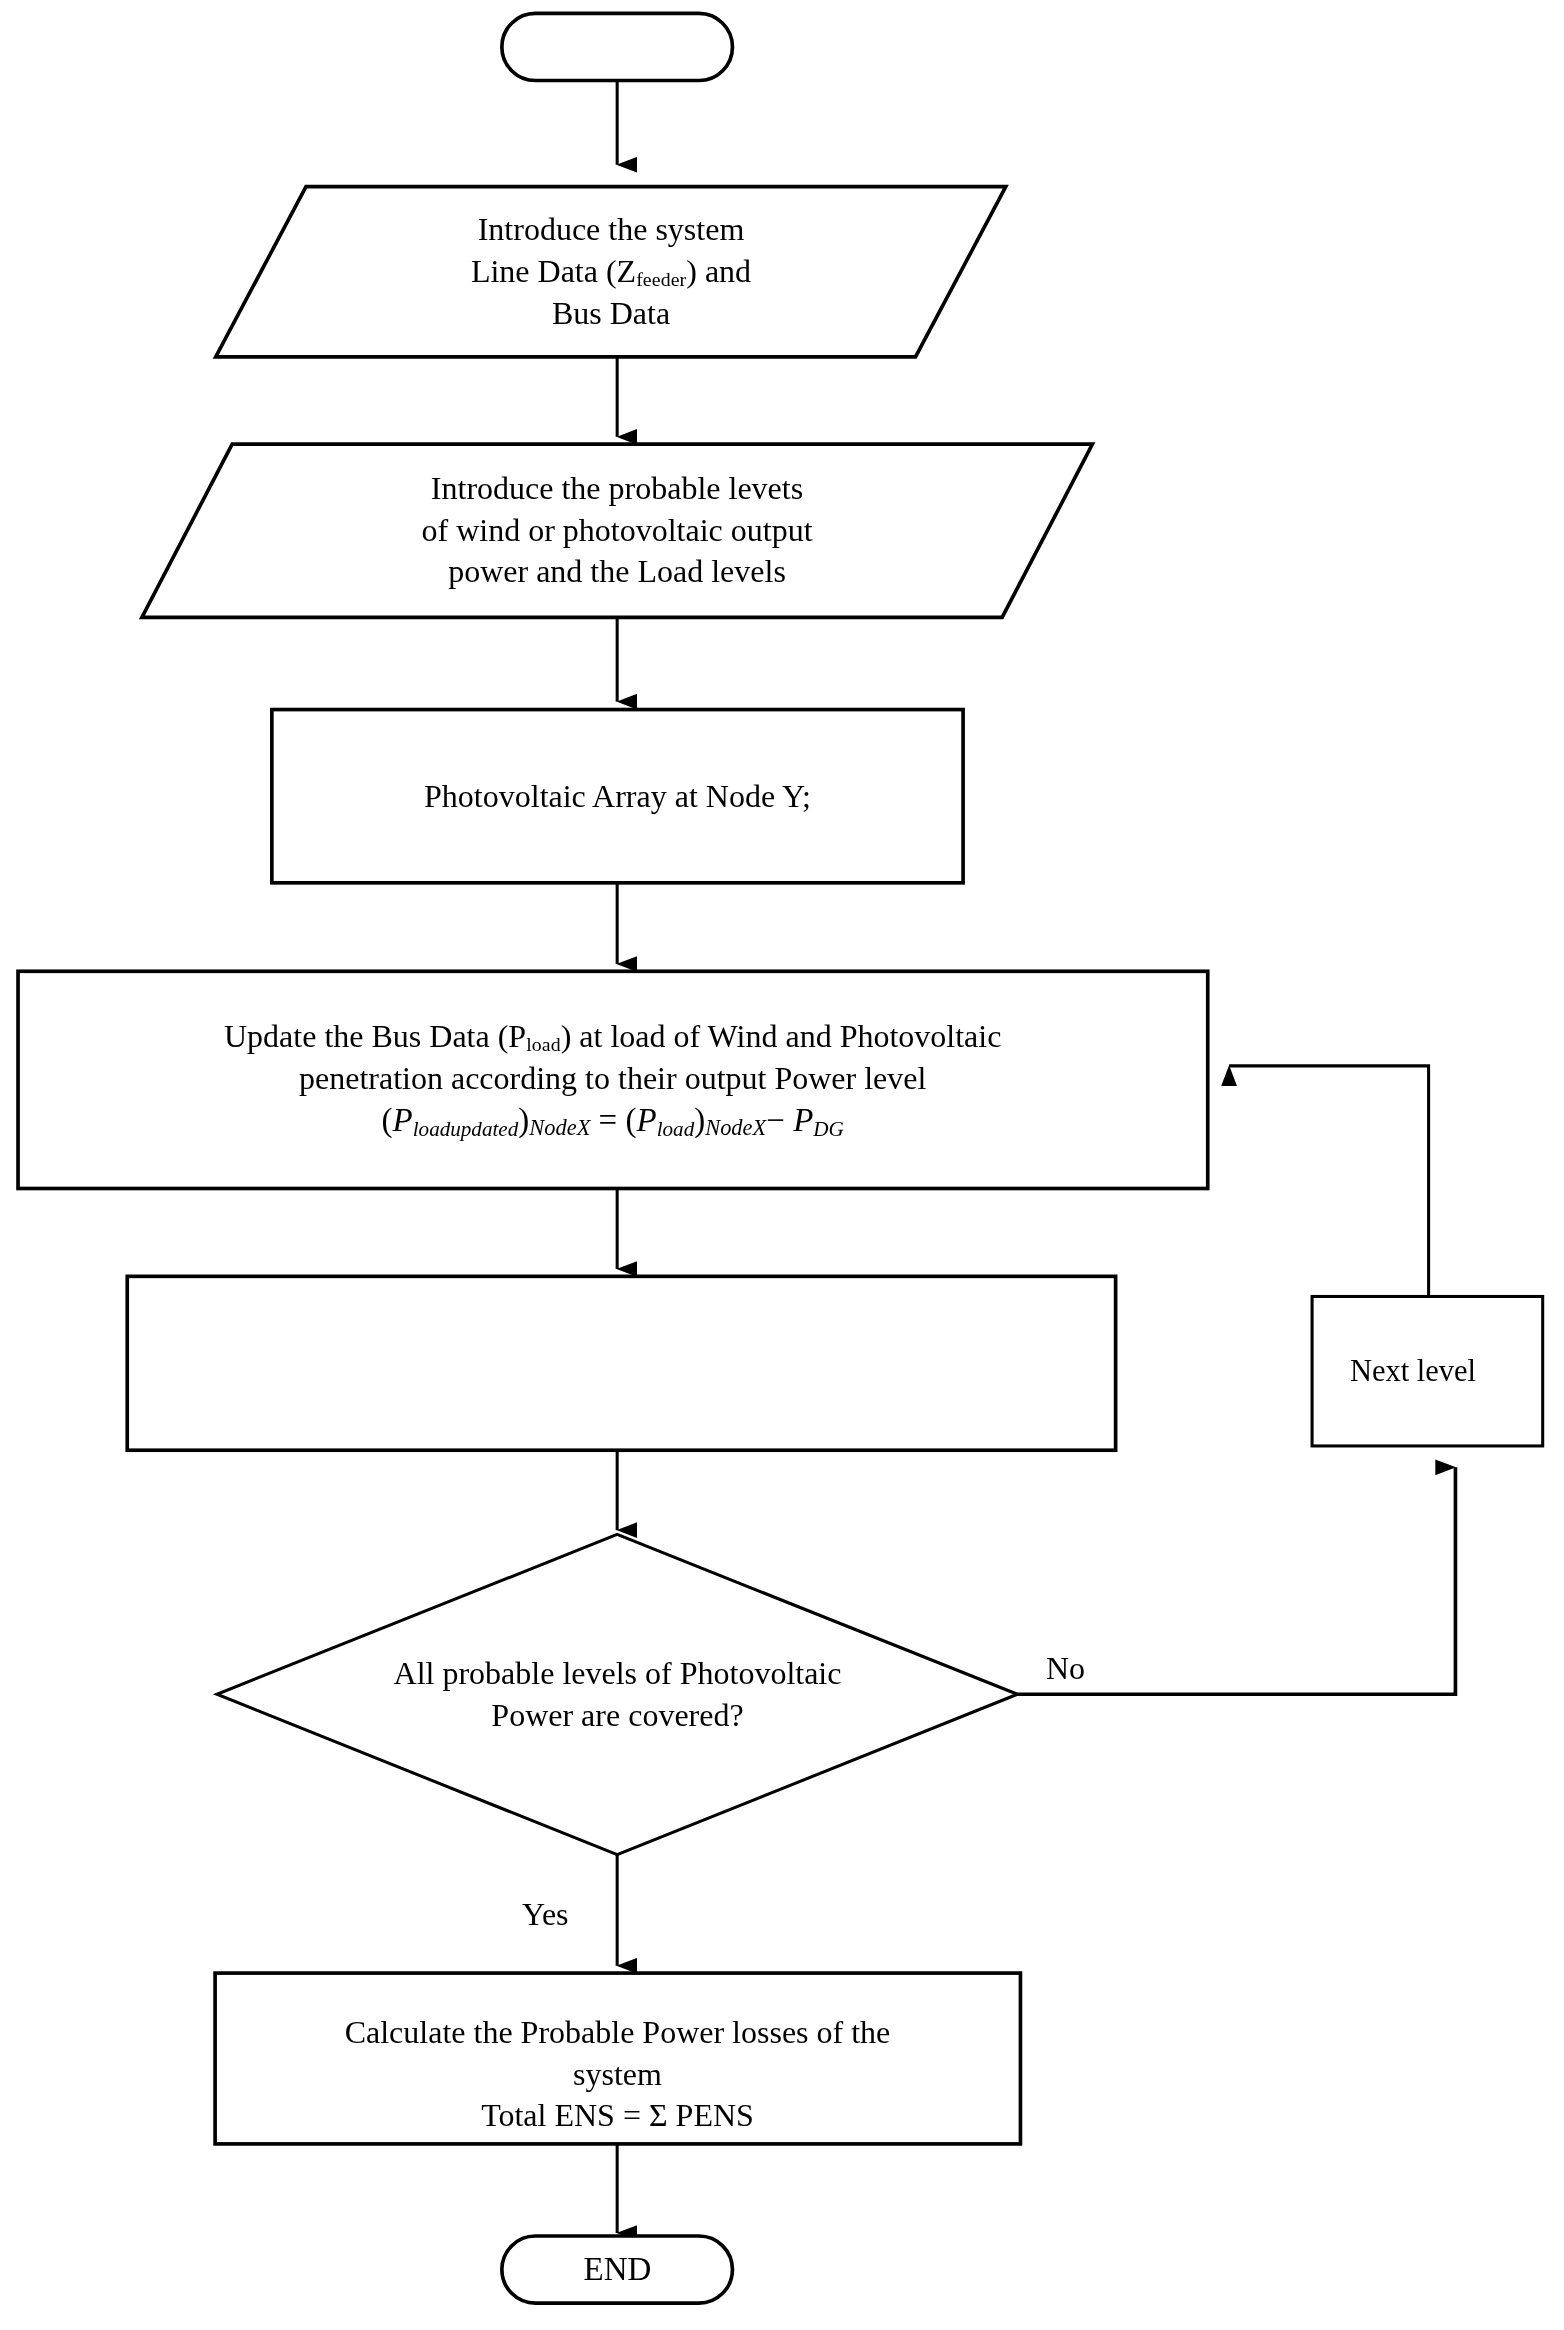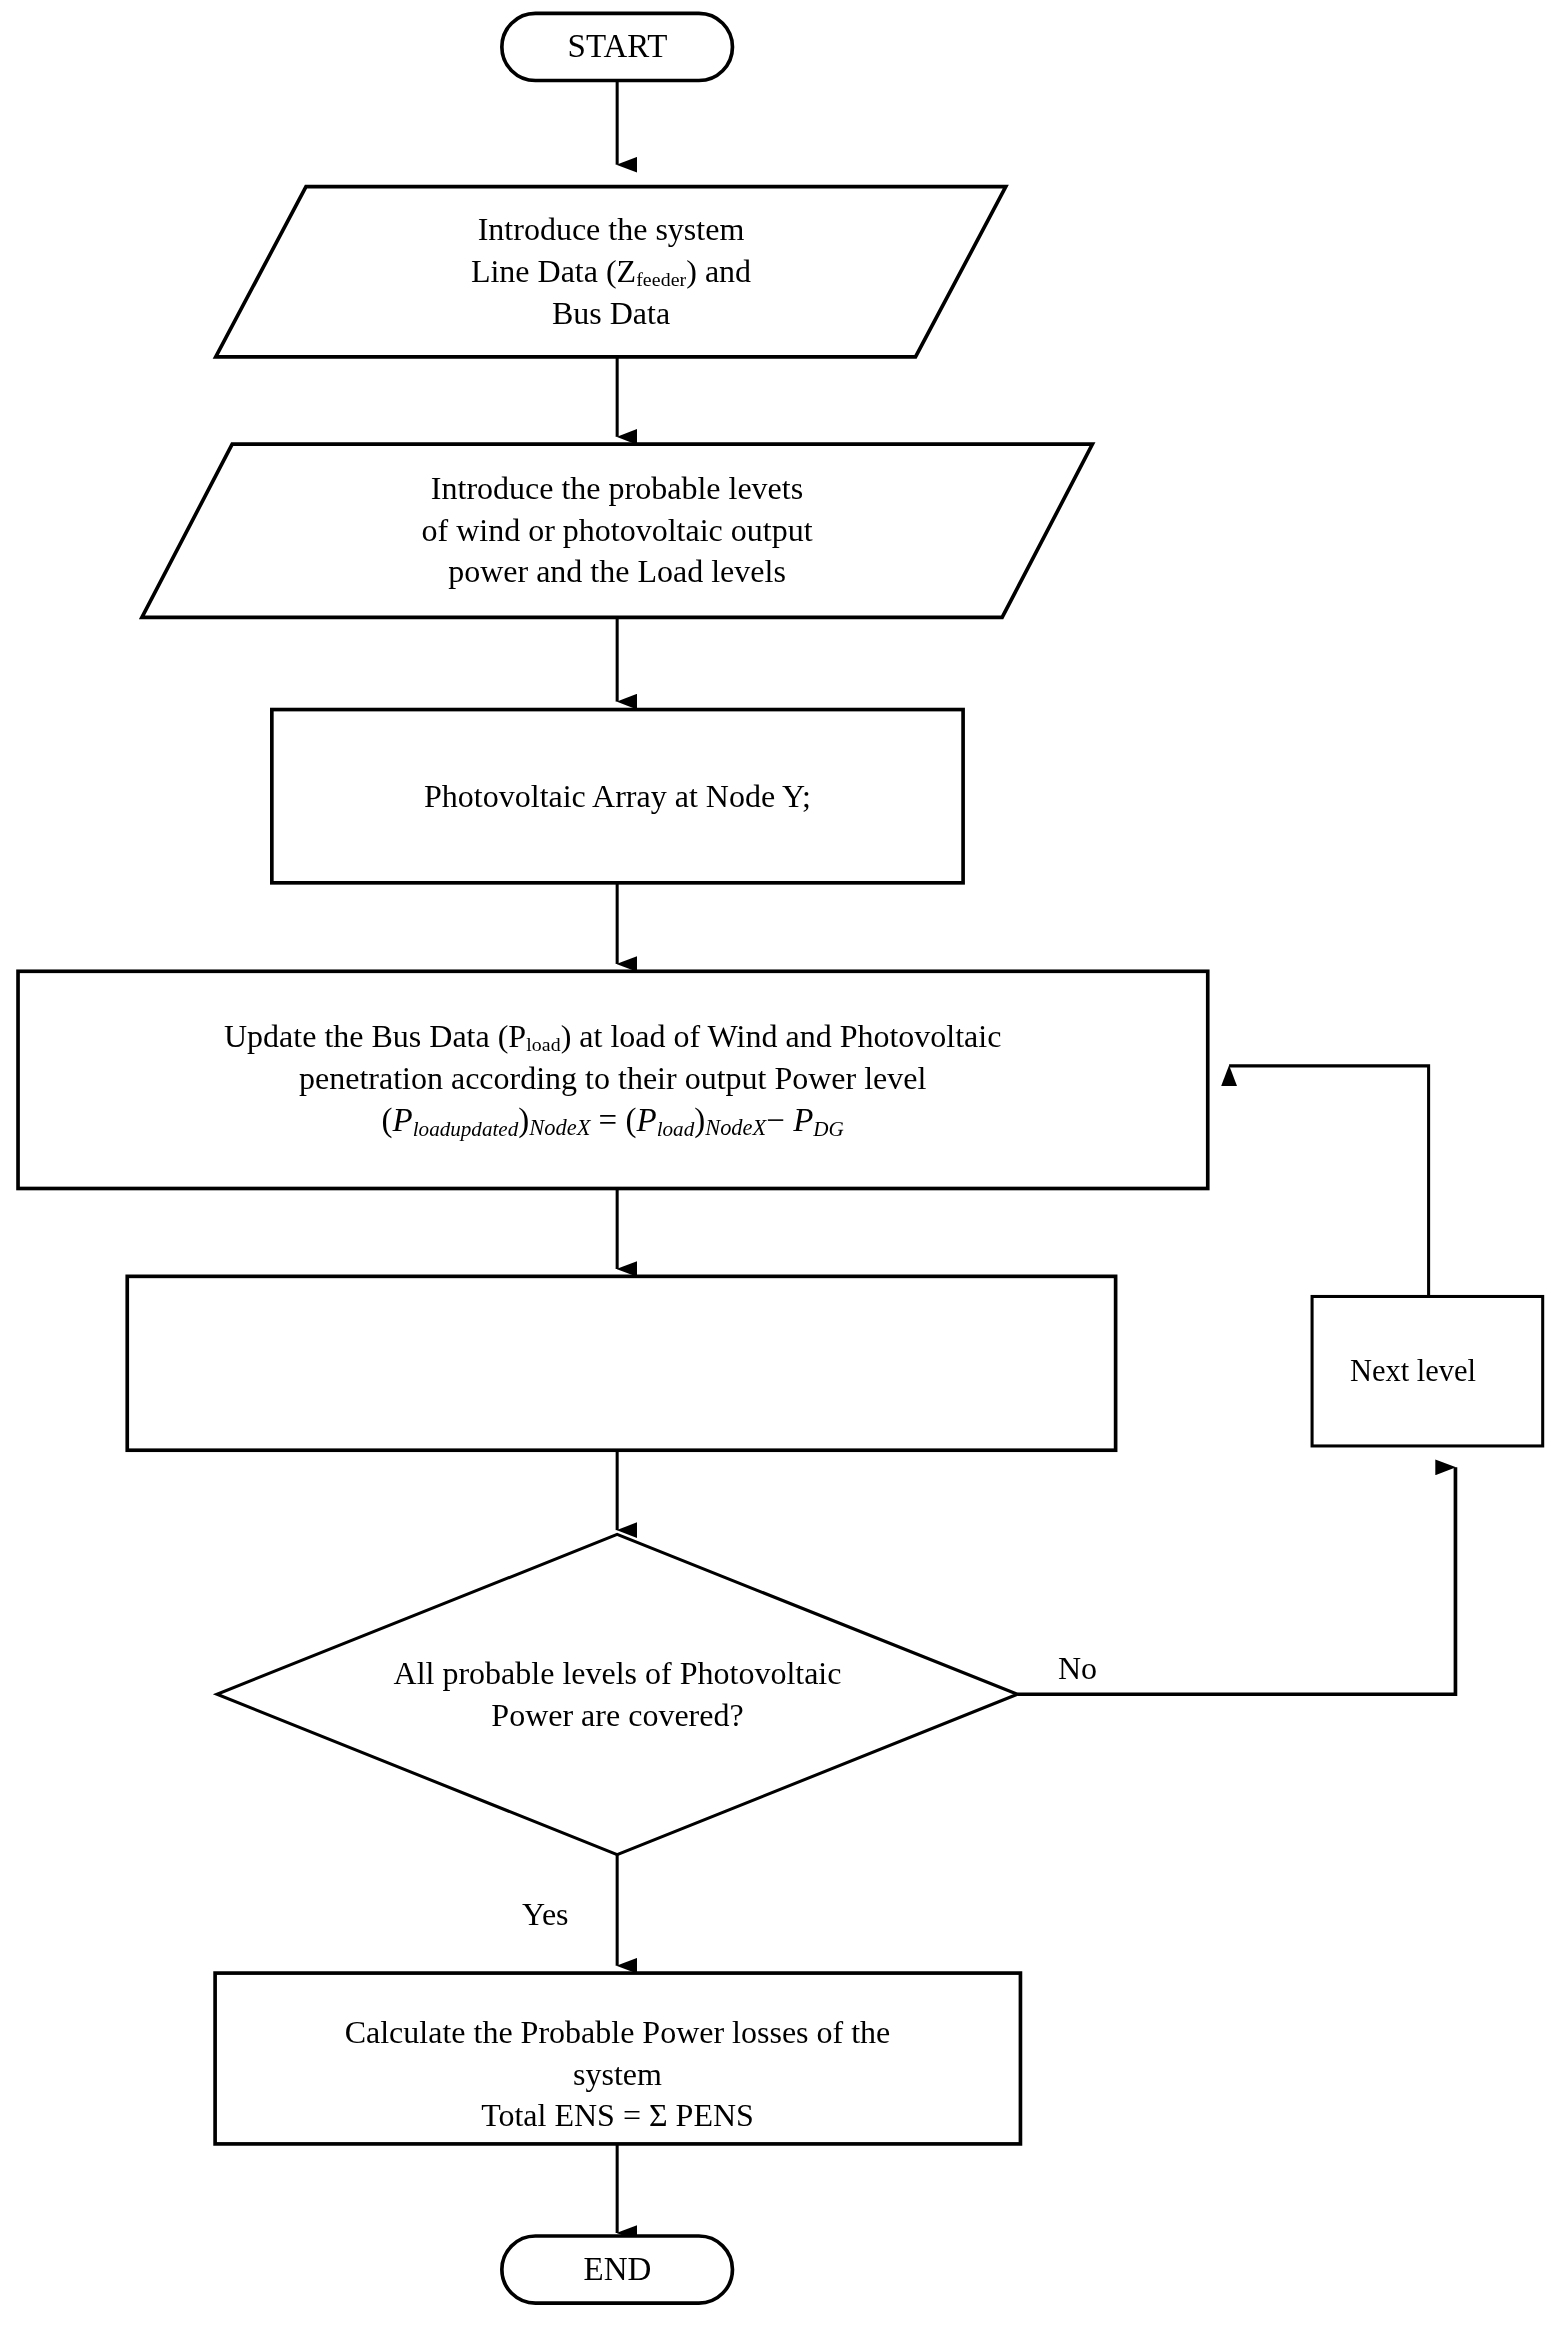--- a/index.html
+++ b/index.html
@@ -142,23 +142,20 @@
 
     <g>
       <line x1="1011" y1="3514" x2="1011" y2="3660" stroke="#000000" stroke-width="5" marker-end="url(#arrowDown)"></line>
     </g>
 
     <g>
       <rect x="822" y="3665" width="378" height="110" rx="55" ry="55" fill="#ffffff" stroke="#000000" stroke-width="6"></rect>
     </g>
   </svg>
 
-  <div class="nodeText f54" style="left:502px; top:13.4px; width:231px; height:67px;">
-    <span class="ln">START</span>
-  </div>
 
   <div class="nodeText f52" style="left:306px; top:187px; width:610px; height:170px;">
     <span class="ln">Introduce the system</span>
     <span class="ln"><span>Line Data (Z</span><sub>feeder</sub><span>) and</span></span>
     <span class="ln">Bus Data</span>
   </div>
 
   <div class="nodeText f52" style="left:232px; top:444px; width:770px; height:173px;">
     <span class="ln">Introduce the probable levets</span>
     <span class="ln">of wind or photovoltaic output</span>
@@ -188,18 +185,18 @@
   <div class="nodeText f52" style="left:215px; top:1973px; width:805px; height:171px;margin-top:16px;">
     <span class="ln">Calculate the Probable Power losses of the</span>
     <span class="ln">system</span>
     <span class="ln">Total ENS = Σ PENS</span>
   </div>
 
   <div class="nodeText f54" style="left:502px; top:2236px; width:231px; height:67px;">
     <span class="ln">END</span>
   </div>
 
-  <div class="edgeLabel" style="left:1046px; top:1650px;margin-left:12px;">No</div>
+  <div class="edgeLabel" style="left:1046px; top:1650px;">No</div>
 
   <div class="edgeLabel" style="left:522px; top:1896px;">Yes</div>
 
 </div>
 
 
 </body></html>

